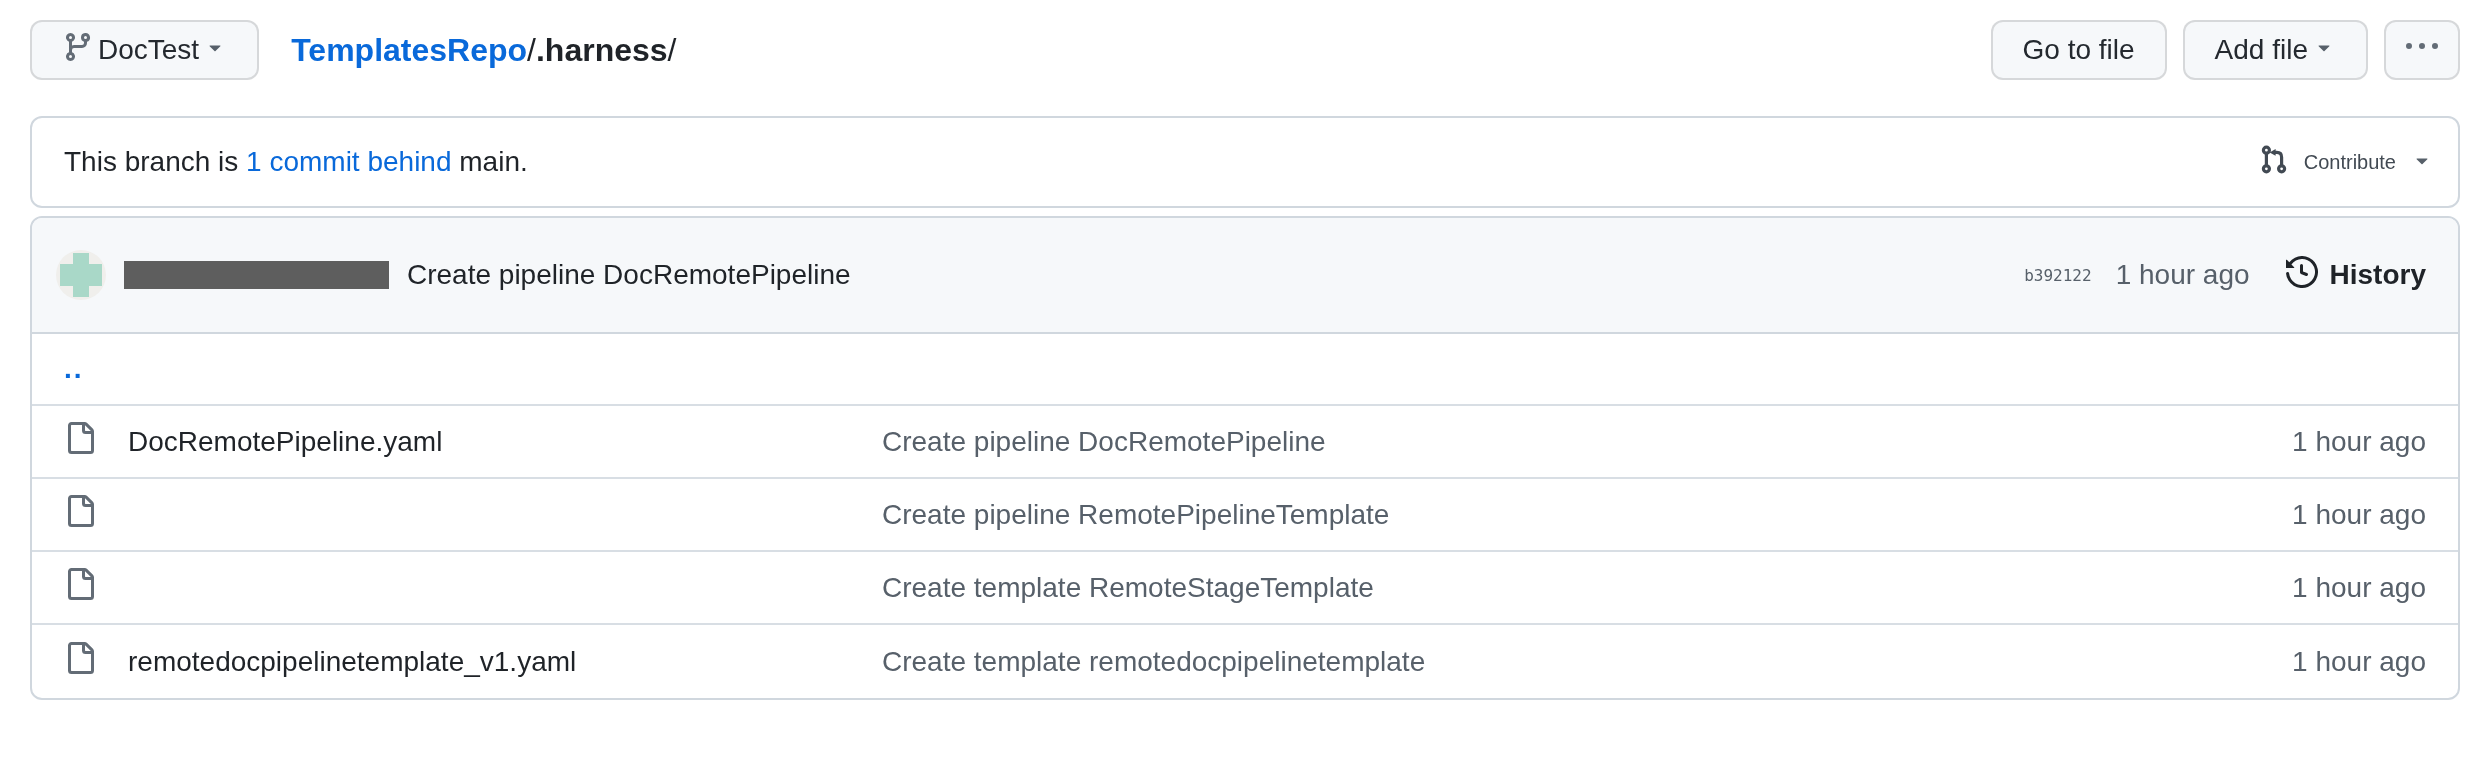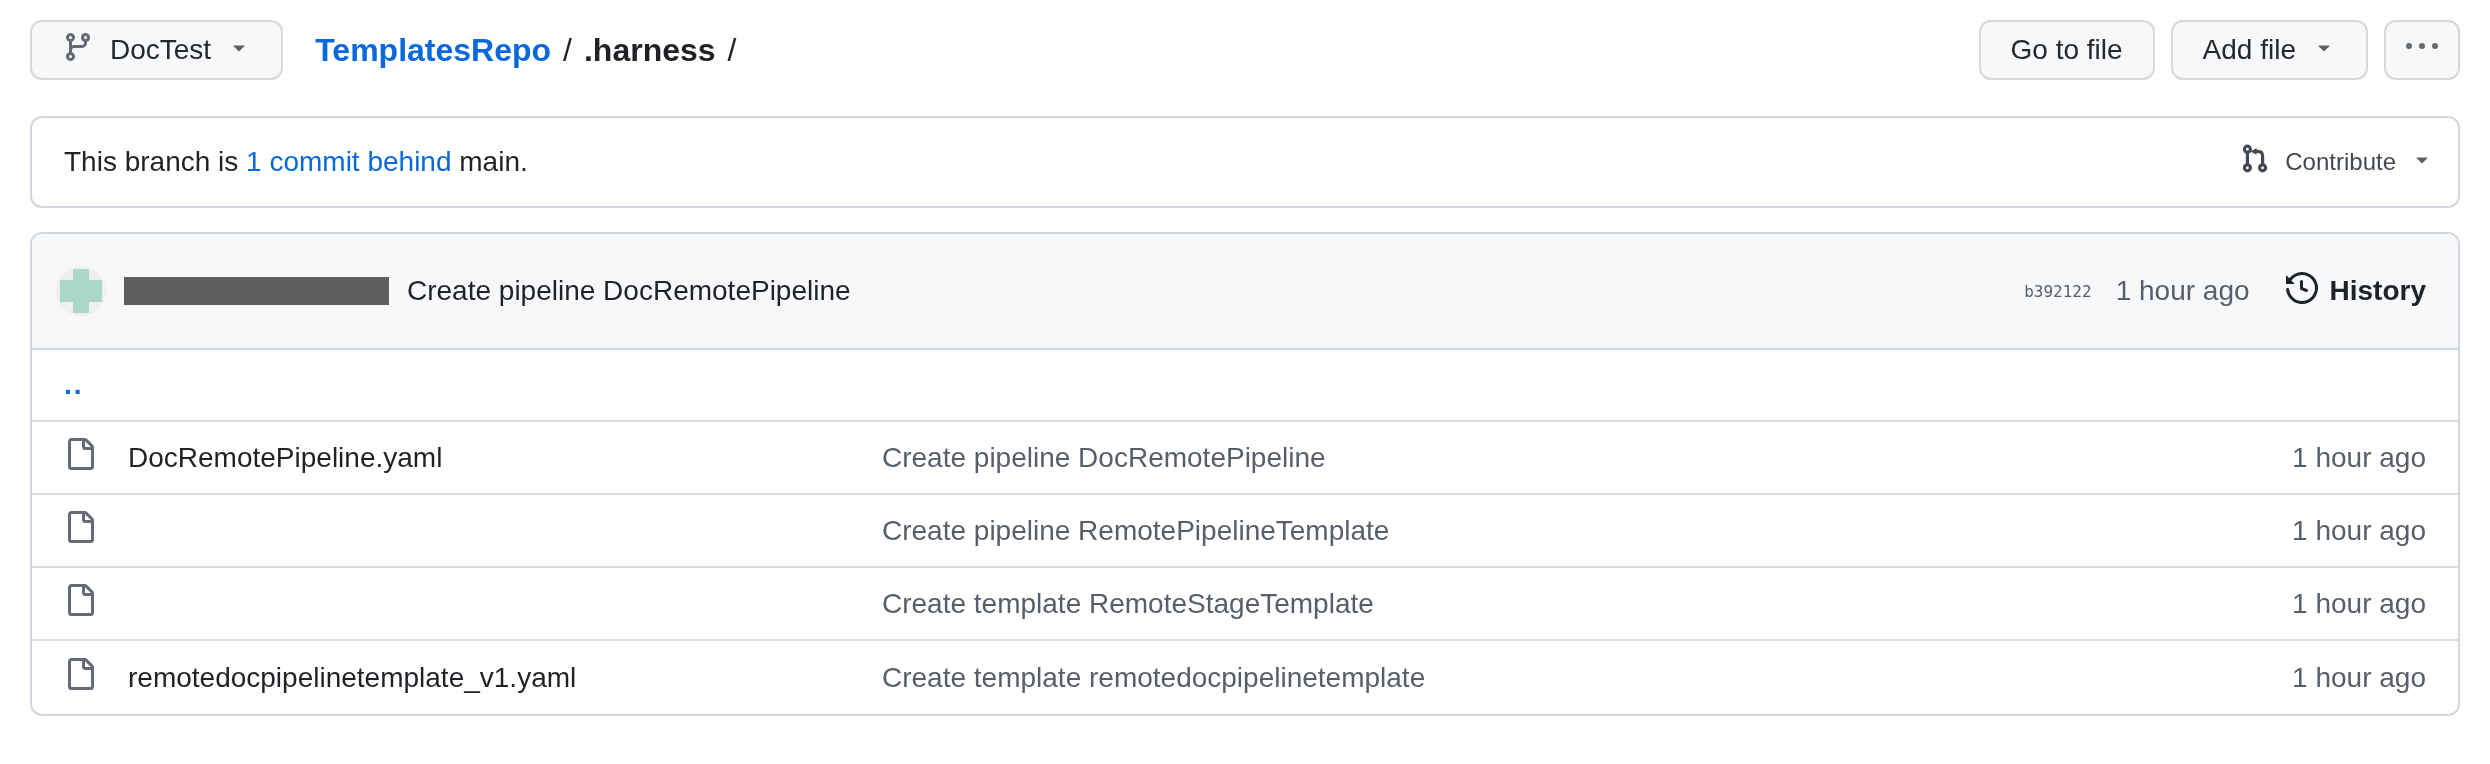--- a/index.html
+++ b/index.html
@@ -7,33 +7,33 @@
   body {
     font-family: "Liberation Sans", "DejaVu Sans", sans-serif;
     color: #1f2328;
     font-size: 28px;
   }
   .page { padding: 16px 30px 0 30px; }
 
   
   .topbar { display: flex; align-items: center; height: 68px; }
   .btn {
-    display: inline-flex; align-items: center; gap: 16px;
+    display: inline-flex; align-items: center; gap: 4px;
     height: 60px; padding: 0 30px;
     background: #f6f8fa;
     border: 2px solid rgba(31,35,40,0.15);
     border-radius: 12px;
     font-size: 28px; font-weight: 500; color: #24292f;
     cursor: pointer; white-space: nowrap;
   }
   .btn svg { flex: none; }
   .icon-gray { color: #636c76; }
   .caret { color: #57606a; }
 
-  .breadcrumb { display: flex; align-items: baseline; margin-left: 32px; font-size: 32px; gap: 12px; }
+  .breadcrumb { display: flex; align-items: baseline; margin-left: 32px; font-size: 32px; gap: 0; }
   .breadcrumb .repo-link { color: #0969da; font-weight: 600; text-decoration: none; cursor: pointer; }
   .breadcrumb .sep { color: #1f2328; font-weight: 400; }
   .breadcrumb .current { color: #1f2328; font-weight: 600; }
 
   .topbar-actions { margin-left: auto; display: flex; align-items: flex-start; gap: 16px; }
   .kebab-btn { padding: 0 20px; }
 
   
   .banner {
     margin-top: 32px; height: 92px;
@@ -41,27 +41,27 @@
     display: flex; align-items: center;
     padding: 0 24px 0 32px;
     background: #ffffff;
   }
   .banner-text { font-size: 28px; color: #1f2328; }
   .banner-text a { color: #0969da; text-decoration: none; cursor: pointer; }
   .contribute-btn {
     margin-left: auto;
     display: inline-flex; align-items: center; gap: 14px;
     background: transparent; border: none;
-    font-size: 24px; color: #424a53; font-weight: 500;
+    font-size: 20px; color: #424a53; font-weight: 500;
     cursor: pointer; font-family: inherit;
   }
 
   
   .file-box {
-    margin-top: 24px;
+    margin-top: 8px;
     border: 2px solid #d0d7de; border-radius: 12px;
     overflow: hidden; background: #ffffff;
   }
   .commit-header {
     height: 116px; background: #f6f8fa;
     border-bottom: 2px solid #d0d7de;
     display: flex; align-items: center;
     padding: 0 32px 0 24px;
   }
   .avatar {

